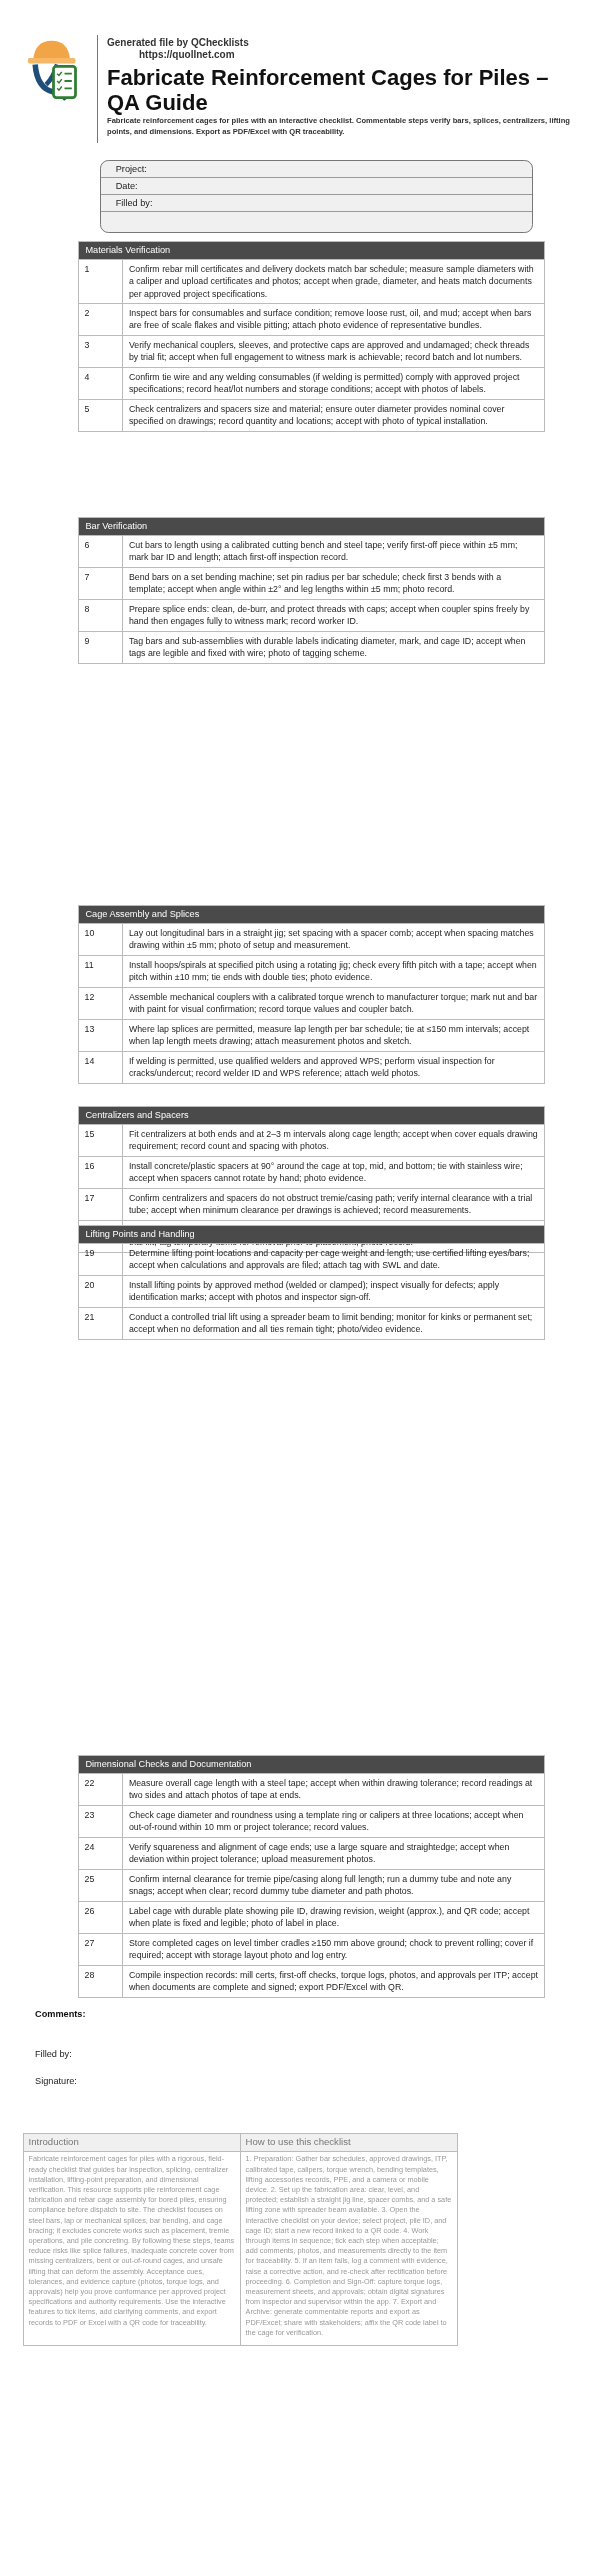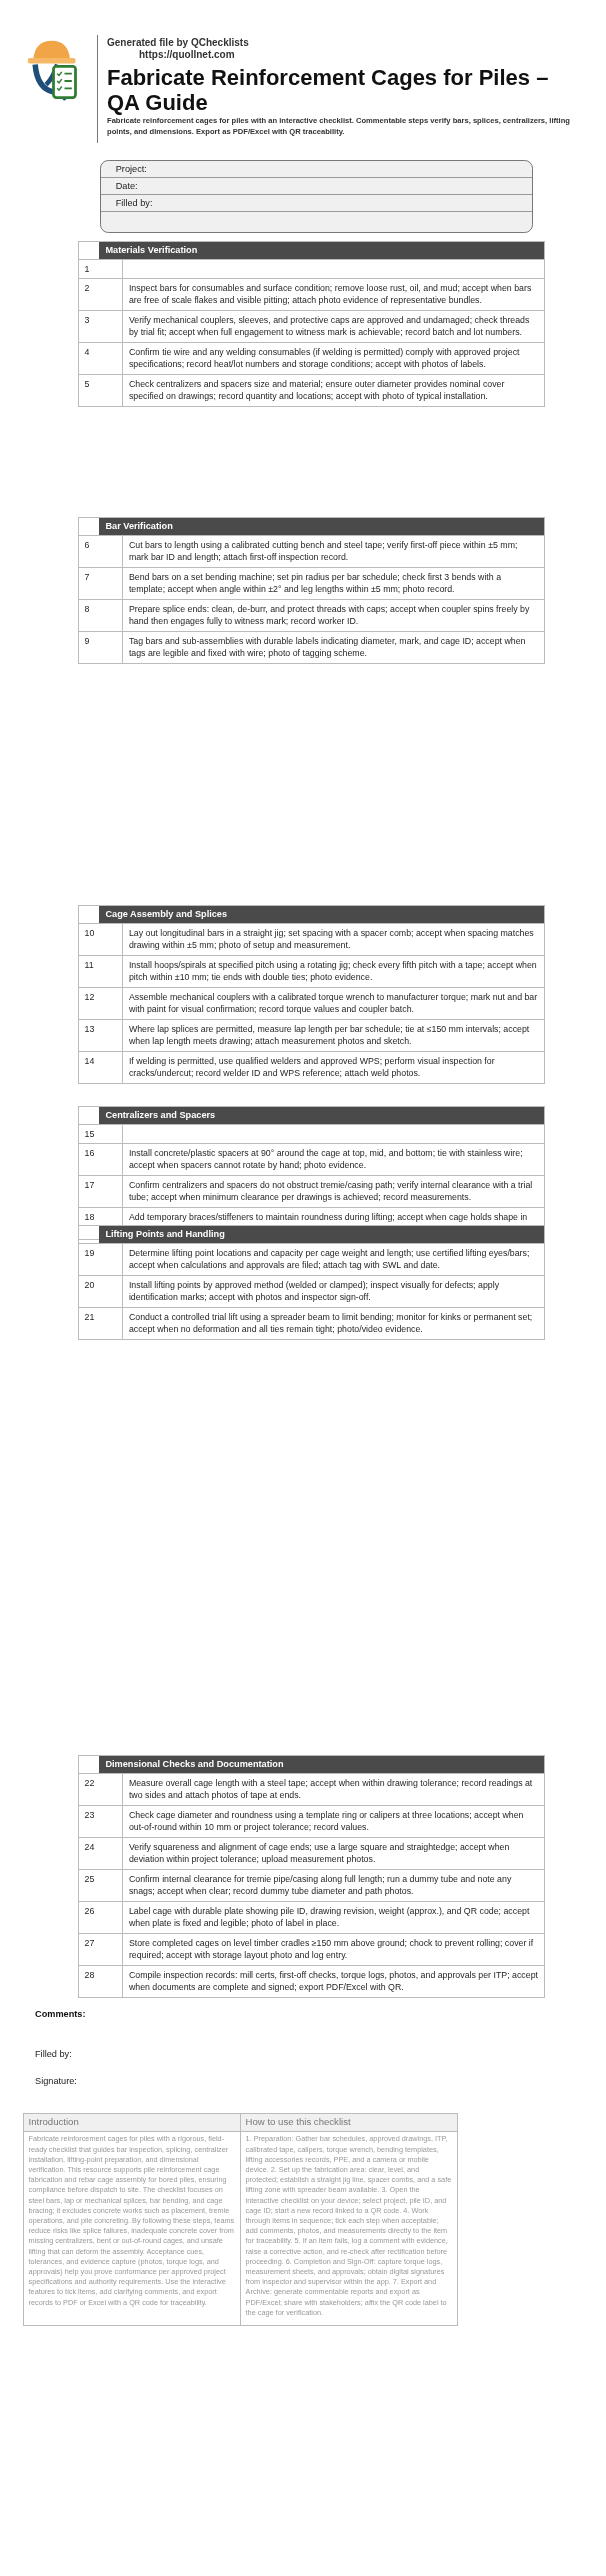--- a/index.html
+++ b/index.html
@@ -10,31 +10,31 @@
     .gen { position: absolute; left: 107px; top: 9.2px; font-size: 10px; line-height: 12px; color: #333; }
     .url { position: absolute; left: 107px; top: 21px; font-size: 10px; line-height: 12px; color: #333; margin-left: 32px; }
     .title { position: absolute; left: 107px; top: 37px; width: 477px; font-size: 22px; line-height: 25px; color: #111; }
     .subtitle { position: absolute; left: 107px; top: 87px; width: 477px; font-size: 7.6px; line-height: 11px; color: #333; }
 
     .infobox { position: absolute; left: 88px; top: 160px; width: 431px; height: 71px; border: 0.9px solid #777; border-radius: 8.3px; background: #f0f0f0; overflow: hidden; margin-left: 12px; }
     .infobox .row { height: 16px; border-bottom: 0.9px solid #9a9a9a; font-size: 9.2px; line-height: 16px; padding-left: 14.7px; color: #222; }
     .infobox .row.last { border-bottom: none; }
 
     .section { position: absolute; left: 78px; width: 465px; border: 0.9px solid #bbb; border-collapse: collapse; }
-    .sec-head { background: #4a4a4a; color: #fff; font-weight: bold; font-size: 9.2px; height: 17.4px; line-height: 17.4px; padding-left: 6.4px; margin-left: 20px; }
+    .sec-head { background: #4a4a4a; color: #fff; font-weight: normal; font-size: 9.2px; height: 17.4px; line-height: 17.4px; padding-left: 6.4px; }
     .item { display: flex; border-top: 0.9px solid #bbb; font-size: 8.8px; line-height: 12.2px; }
     .item .num { width: 37px; flex: 0 0 37px; padding: 2.8px 0 2.8px 5.5px; border-right: 0.9px solid #bbb; }
     .item .txt { flex: 1; padding: 2.8px 5.5px 3.7px 6.4px; color: #1f1f1f; }
 
     .comments { position: absolute; left: 35px; top: 2009px; font-size: 9.2px; font-weight: bold; color: #111; }
     .filled { position: absolute; left: 35px; top: 2049px; font-size: 9.2px; color: #222; }
     .signature { position: absolute; left: 35px; top: 2076px; font-size: 9.2px; color: #222; }
 
     .guide { position: absolute; left: 23px; top: 2113px; width: 433px; border: 0.9px solid #bbb; display: flex; }
-    .guide { width: 433px; }
+    .guide { width: 433px; margin-top: 20px; }
     .gcol { flex: 1; }
     .gcol + .gcol { border-left: 0.9px solid #bbb; }
     .ghead { background: #f0f0f0; color: #777; font-size: 9.6px; height: 16.5px; line-height: 16.5px; padding-left: 4.6px; border-bottom: 0.9px solid #bbb; }
     .gbody { font-size: 7.3px; line-height: 10.2px; color: #999; padding: 2.8px 5.5px 7.3px 4.6px; }
   </style>
 </head>
 <body>
 
 <div class="header">
   <svg class="logo" viewBox="0 0 60 72">
@@ -58,20 +58,21 @@
   <div class="row">Date:</div>
   <div class="row">Filled by:</div>
   <div class="row last"></div>
 </div>
 
 <div id="sections">
     <div class="section" style="top: 241px;">
       <div class="sec-head">Materials Verification</div>
       <div class="item">
         <div class="num">1</div>
+        <div class="txt">Confirm rebar mill certificates and delivery dockets match bar schedule; measure sample diameters with a caliper and upload certificates and photos; accept when grade, diameter, and heats match documents per approved project specifications.</div>
       </div>
       <div class="item">
         <div class="num">2</div>
         <div class="txt">Inspect bars for consumables and surface condition; remove loose rust, oil, and mud; accept when bars are free of scale flakes and visible pitting; attach photo evidence of representative bundles.</div>
       </div>
       <div class="item">
         <div class="num">3</div>
         <div class="txt">Verify mechanical couplers, sleeves, and protective caps are approved and undamaged; check threads by trial fit; accept when full engagement to witness mark is achievable; record batch and lot numbers.</div>
       </div>
       <div class="item">
@@ -122,20 +123,21 @@
       </div>
       <div class="item">
         <div class="num">14</div>
         <div class="txt">If welding is permitted, use qualified welders and approved WPS; perform visual inspection for cracks/undercut; record welder ID and WPS reference; attach weld photos.</div>
       </div>
     </div>
     <div class="section" style="top: 1106px;">
       <div class="sec-head">Centralizers and Spacers</div>
       <div class="item">
         <div class="num">15</div>
+        <div class="txt">Fit centralizers at both ends and at 2–3 m intervals along cage length; accept when cover equals drawing requirement; record count and spacing with photos.</div>
       </div>
       <div class="item">
         <div class="num">16</div>
         <div class="txt">Install concrete/plastic spacers at 90° around the cage at top, mid, and bottom; tie with stainless wire; accept when spacers cannot rotate by hand; photo evidence.</div>
       </div>
       <div class="item">
         <div class="num">17</div>
         <div class="txt">Confirm centralizers and spacers do not obstruct tremie/casing path; verify internal clearance with a trial tube; accept when minimum clearance per drawings is achieved; record measurements.</div>
       </div>
       <div class="item">

